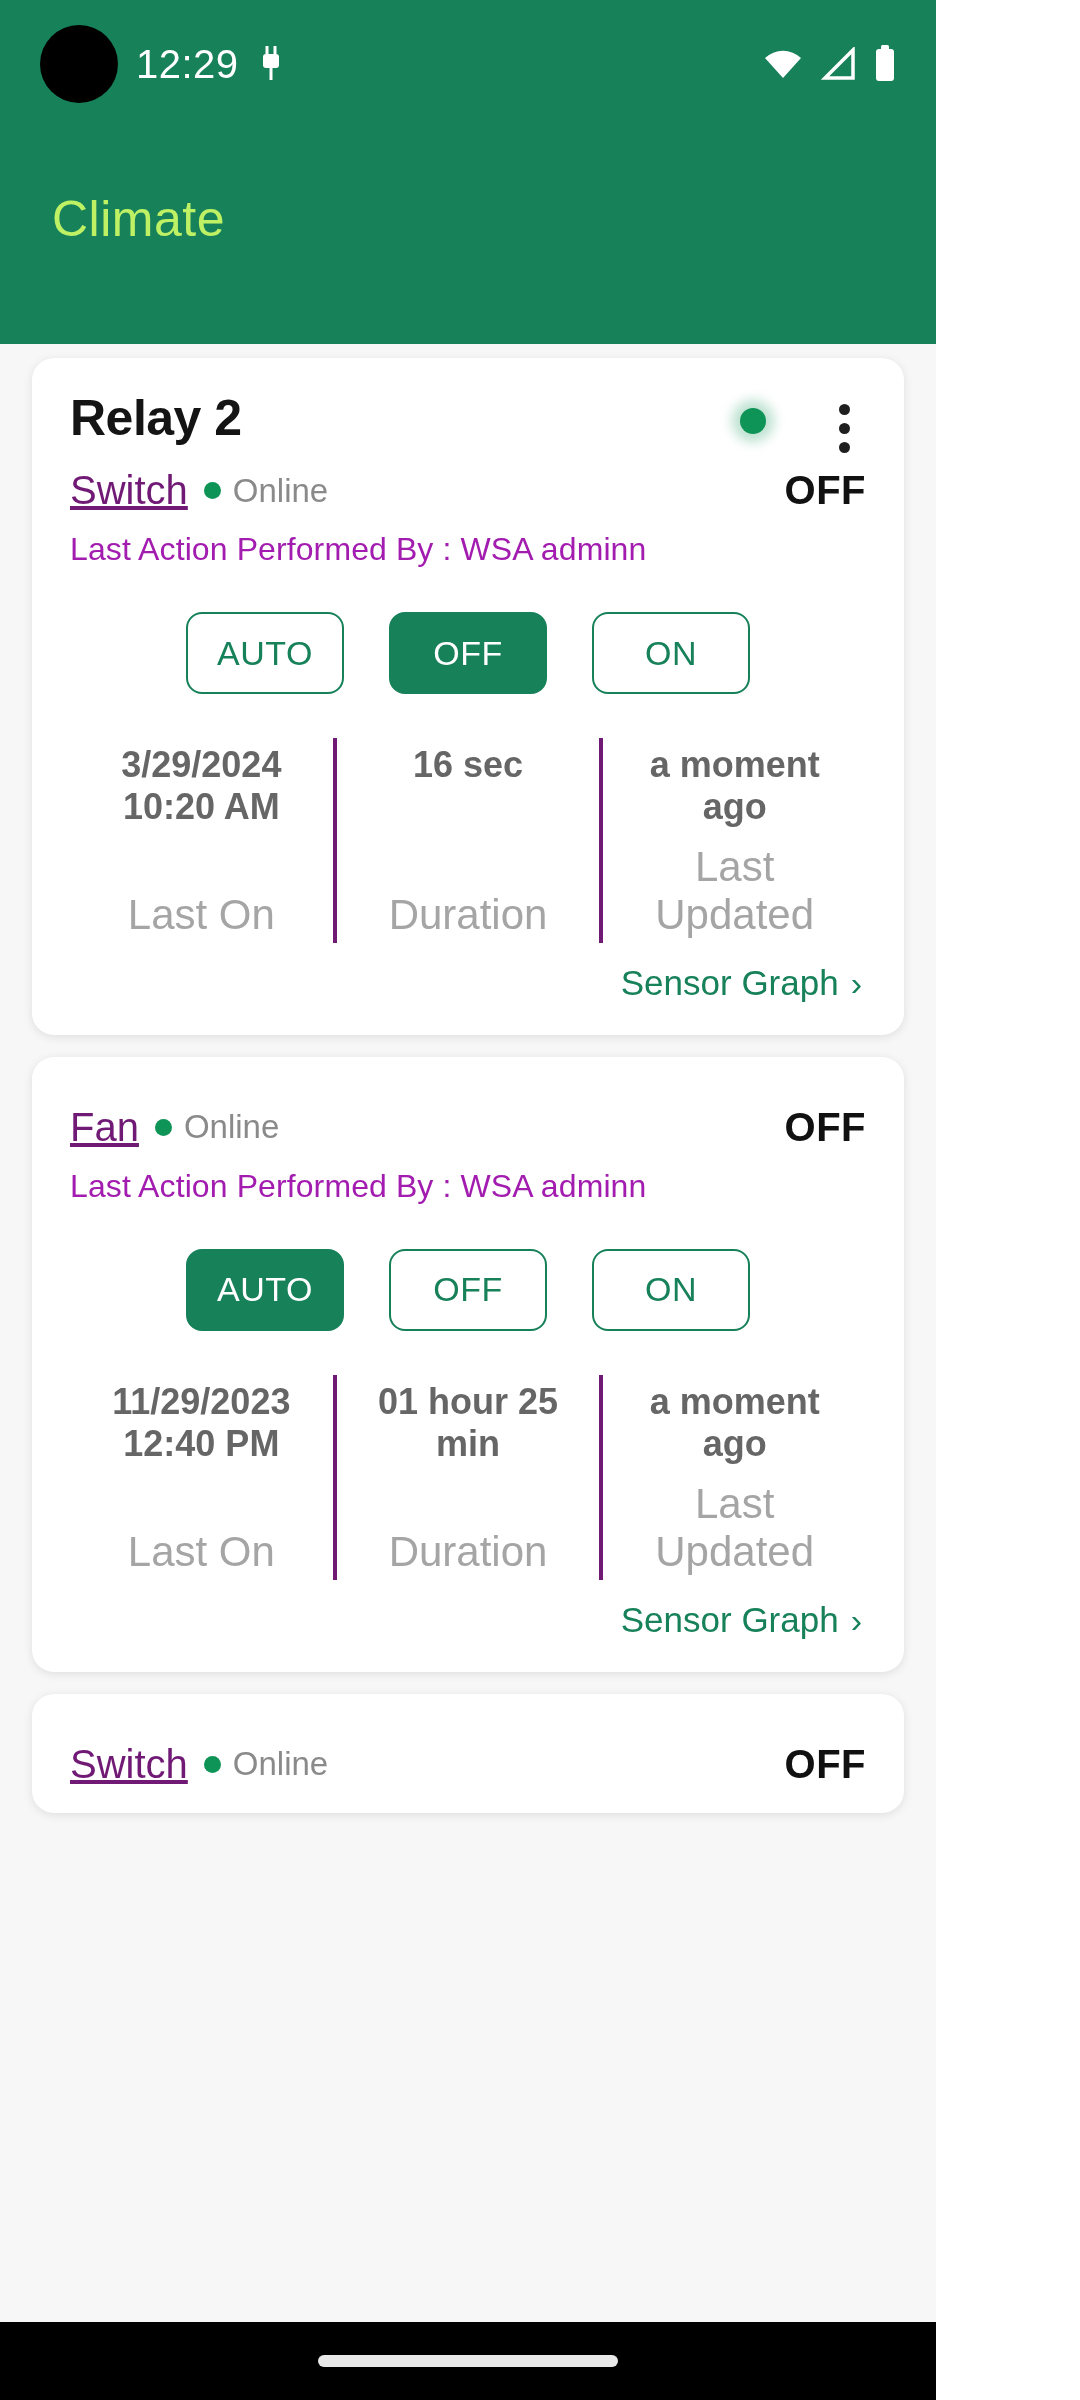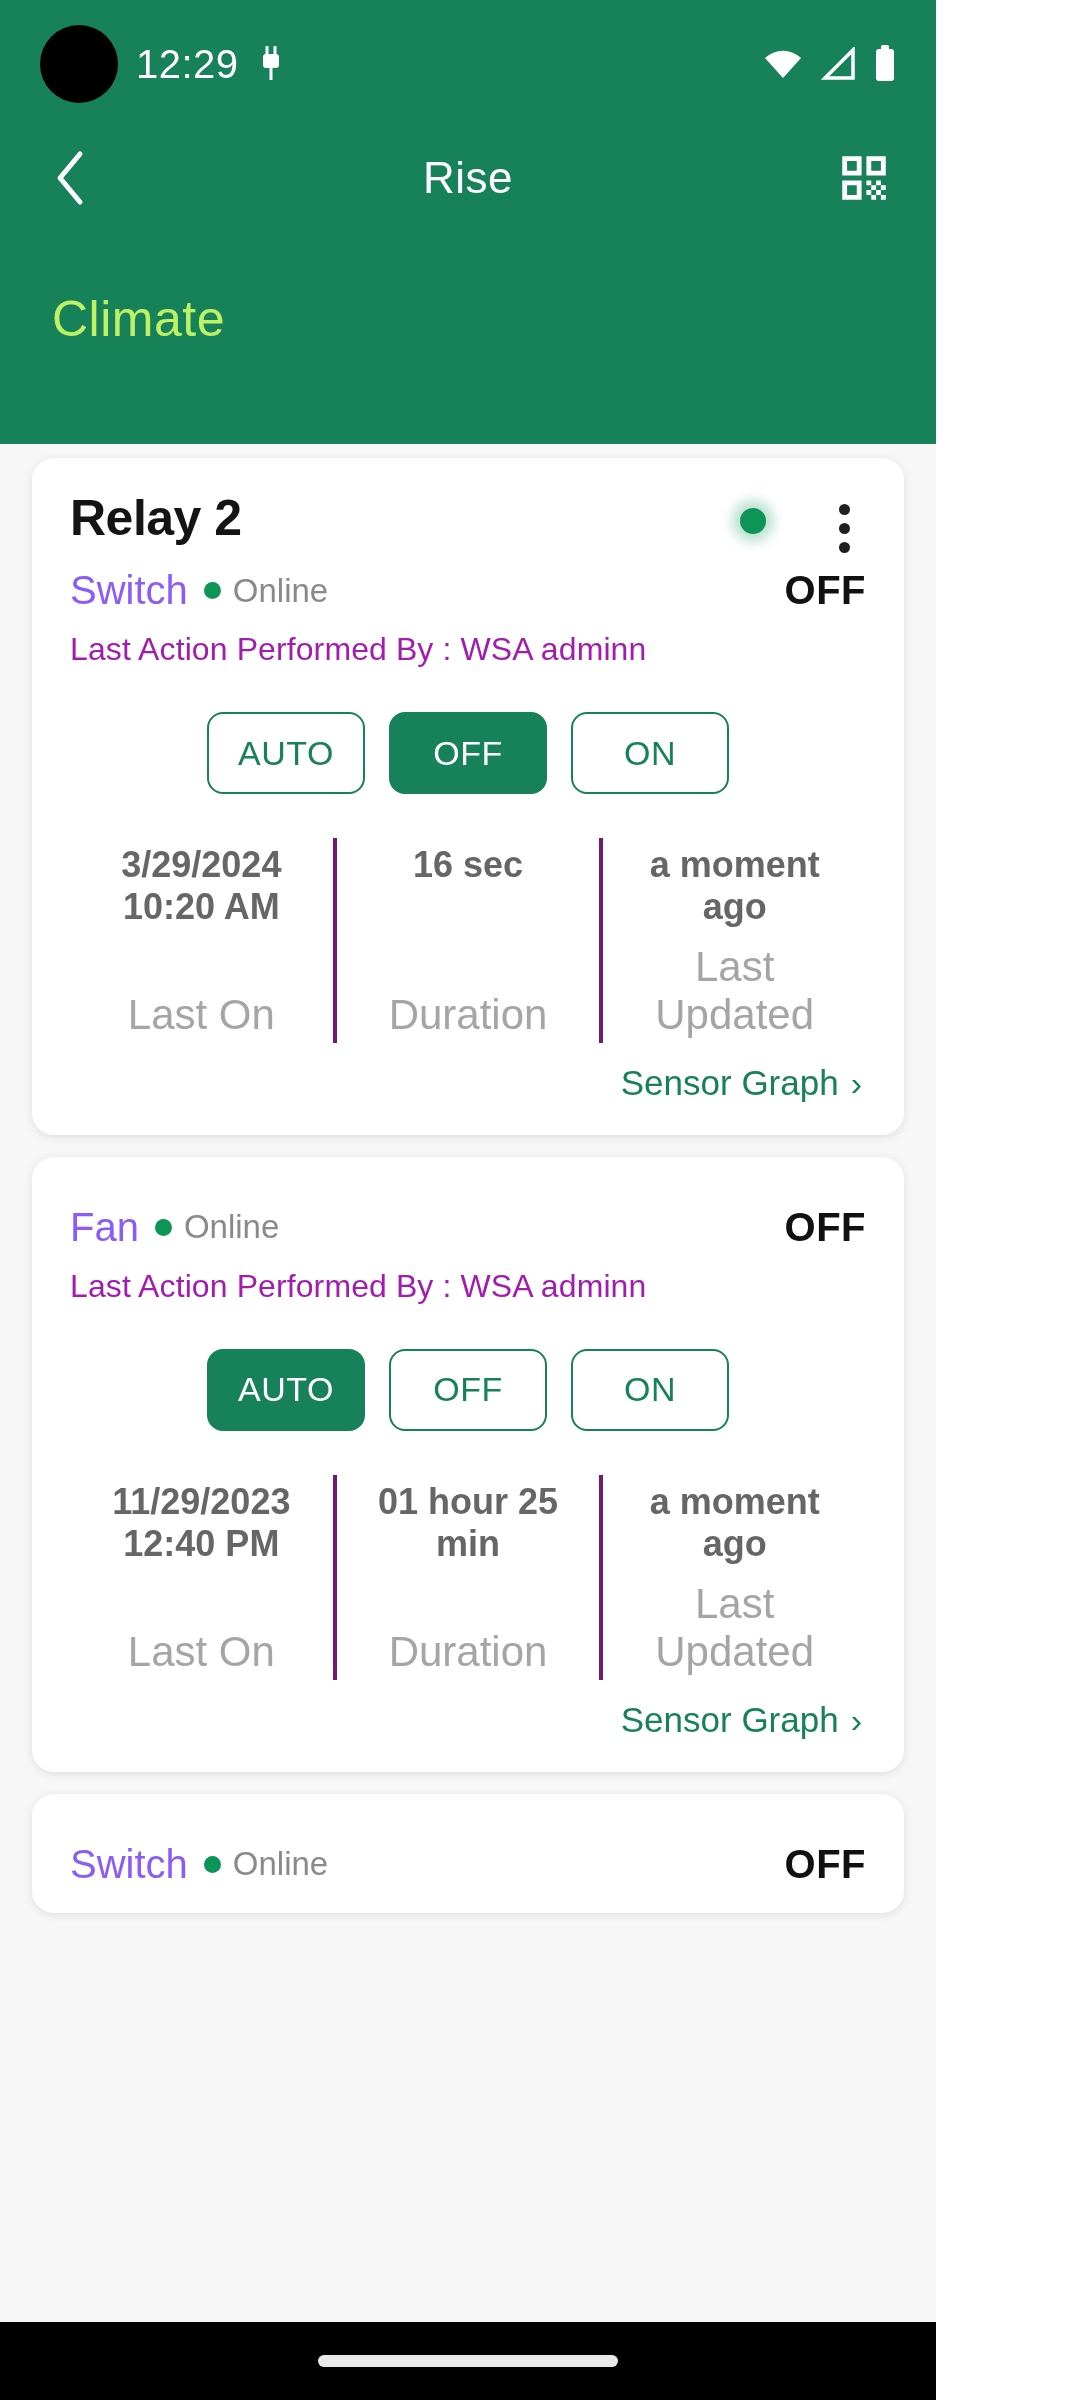--- a/index.html
+++ b/index.html
@@ -147,22 +147,23 @@
     background: #1f1f1f; display:block;
   }
 
   .card-sub {
     margin-top: 14px;
     display: flex;
     align-items: center;
   }
   .sub-type {
     font-size: 40px;
-    color: #8b5cf6;
+    color: #701a75;
     font-weight: 400;
+    text-decoration: underline;
   }
   .online-dot {
     width: 17px; height: 17px;
     border-radius: 50%;
     background: #0f9457;
     margin: 0 12px 0 16px;
     flex: 0 0 auto;
   }
   .online-label {
     font-size: 33px;
@@ -180,21 +181,21 @@
     margin-top: 18px;
     font-size: 32px;
     color: #a21caf;
     letter-spacing: 0.1px;
   }
 
   
   .modes {
     display: flex;
     justify-content: center;
-    gap: 24px;
+    gap: 45px;
     margin-top: 44px;
   }
   .mode-btn {
     width: 158px; height: 82px;
     border-radius: 16px;
     border: 2px solid #17815A;
     background: #ffffff;
     color: #17815A;
     font-size: 34px;
     font-family: "Liberation Sans", sans-serif;
@@ -285,34 +286,20 @@
         <svg class="ic" width="38" height="34" viewBox="0 0 38 34">
           <path d="M33 3 L33 31 L5 31 Z" fill="none" stroke="#fff" stroke-width="3.5"></path>
         </svg>
         <svg class="ic" width="22" height="38" viewBox="0 0 22 38">
           <rect x="7" y="0" width="8" height="5" rx="1.5" fill="#fff"></rect>
           <rect x="2" y="4" width="18" height="32" rx="3" fill="#fff"></rect>
         </svg>
       </div>
     </div>
 
-    <div class="appbar">
-      <div class="back-btn">
-        <svg width="40" height="58" viewBox="0 0 40 58">
-          <path d="M28 5 L8 29 L28 53" fill="none" stroke="#fff" stroke-width="5" stroke-linecap="round" stroke-linejoin="round"></path>
-        </svg>
-      </div>
-      <div class="appbar-title">Rise</div>
-      <div class="qr-btn">
-        <svg width="58" height="58" viewBox="0 0 24 24">
-          <path fill="#fff" d="M3 3h8v8H3V3zm2 2v4h4V5H5zM13 3h8v8h-8V3zm2 2v4h4V5h-4zM3 13h8v8H3v-8zm2 2v4h4v-4H5z"></path>
-          <path fill="#fff" d="M13 13h2v2h-2zM17 13h2v2h-2zM15 15h2v2h-2zM19 15h2v2h-2zM13 17h2v2h-2zM17 17h2v2h-2zM15 19h2v2h-2zM19 19h2v2h-2z"></path>
-        </svg>
-      </div>
-    </div>
 
     <div class="page-title-wrap">
       <div class="page-title">Climate</div>
     </div>
   </div>
 
   <div class="body-scroll">
 
     <div class="card first">
       <div class="card-top">

